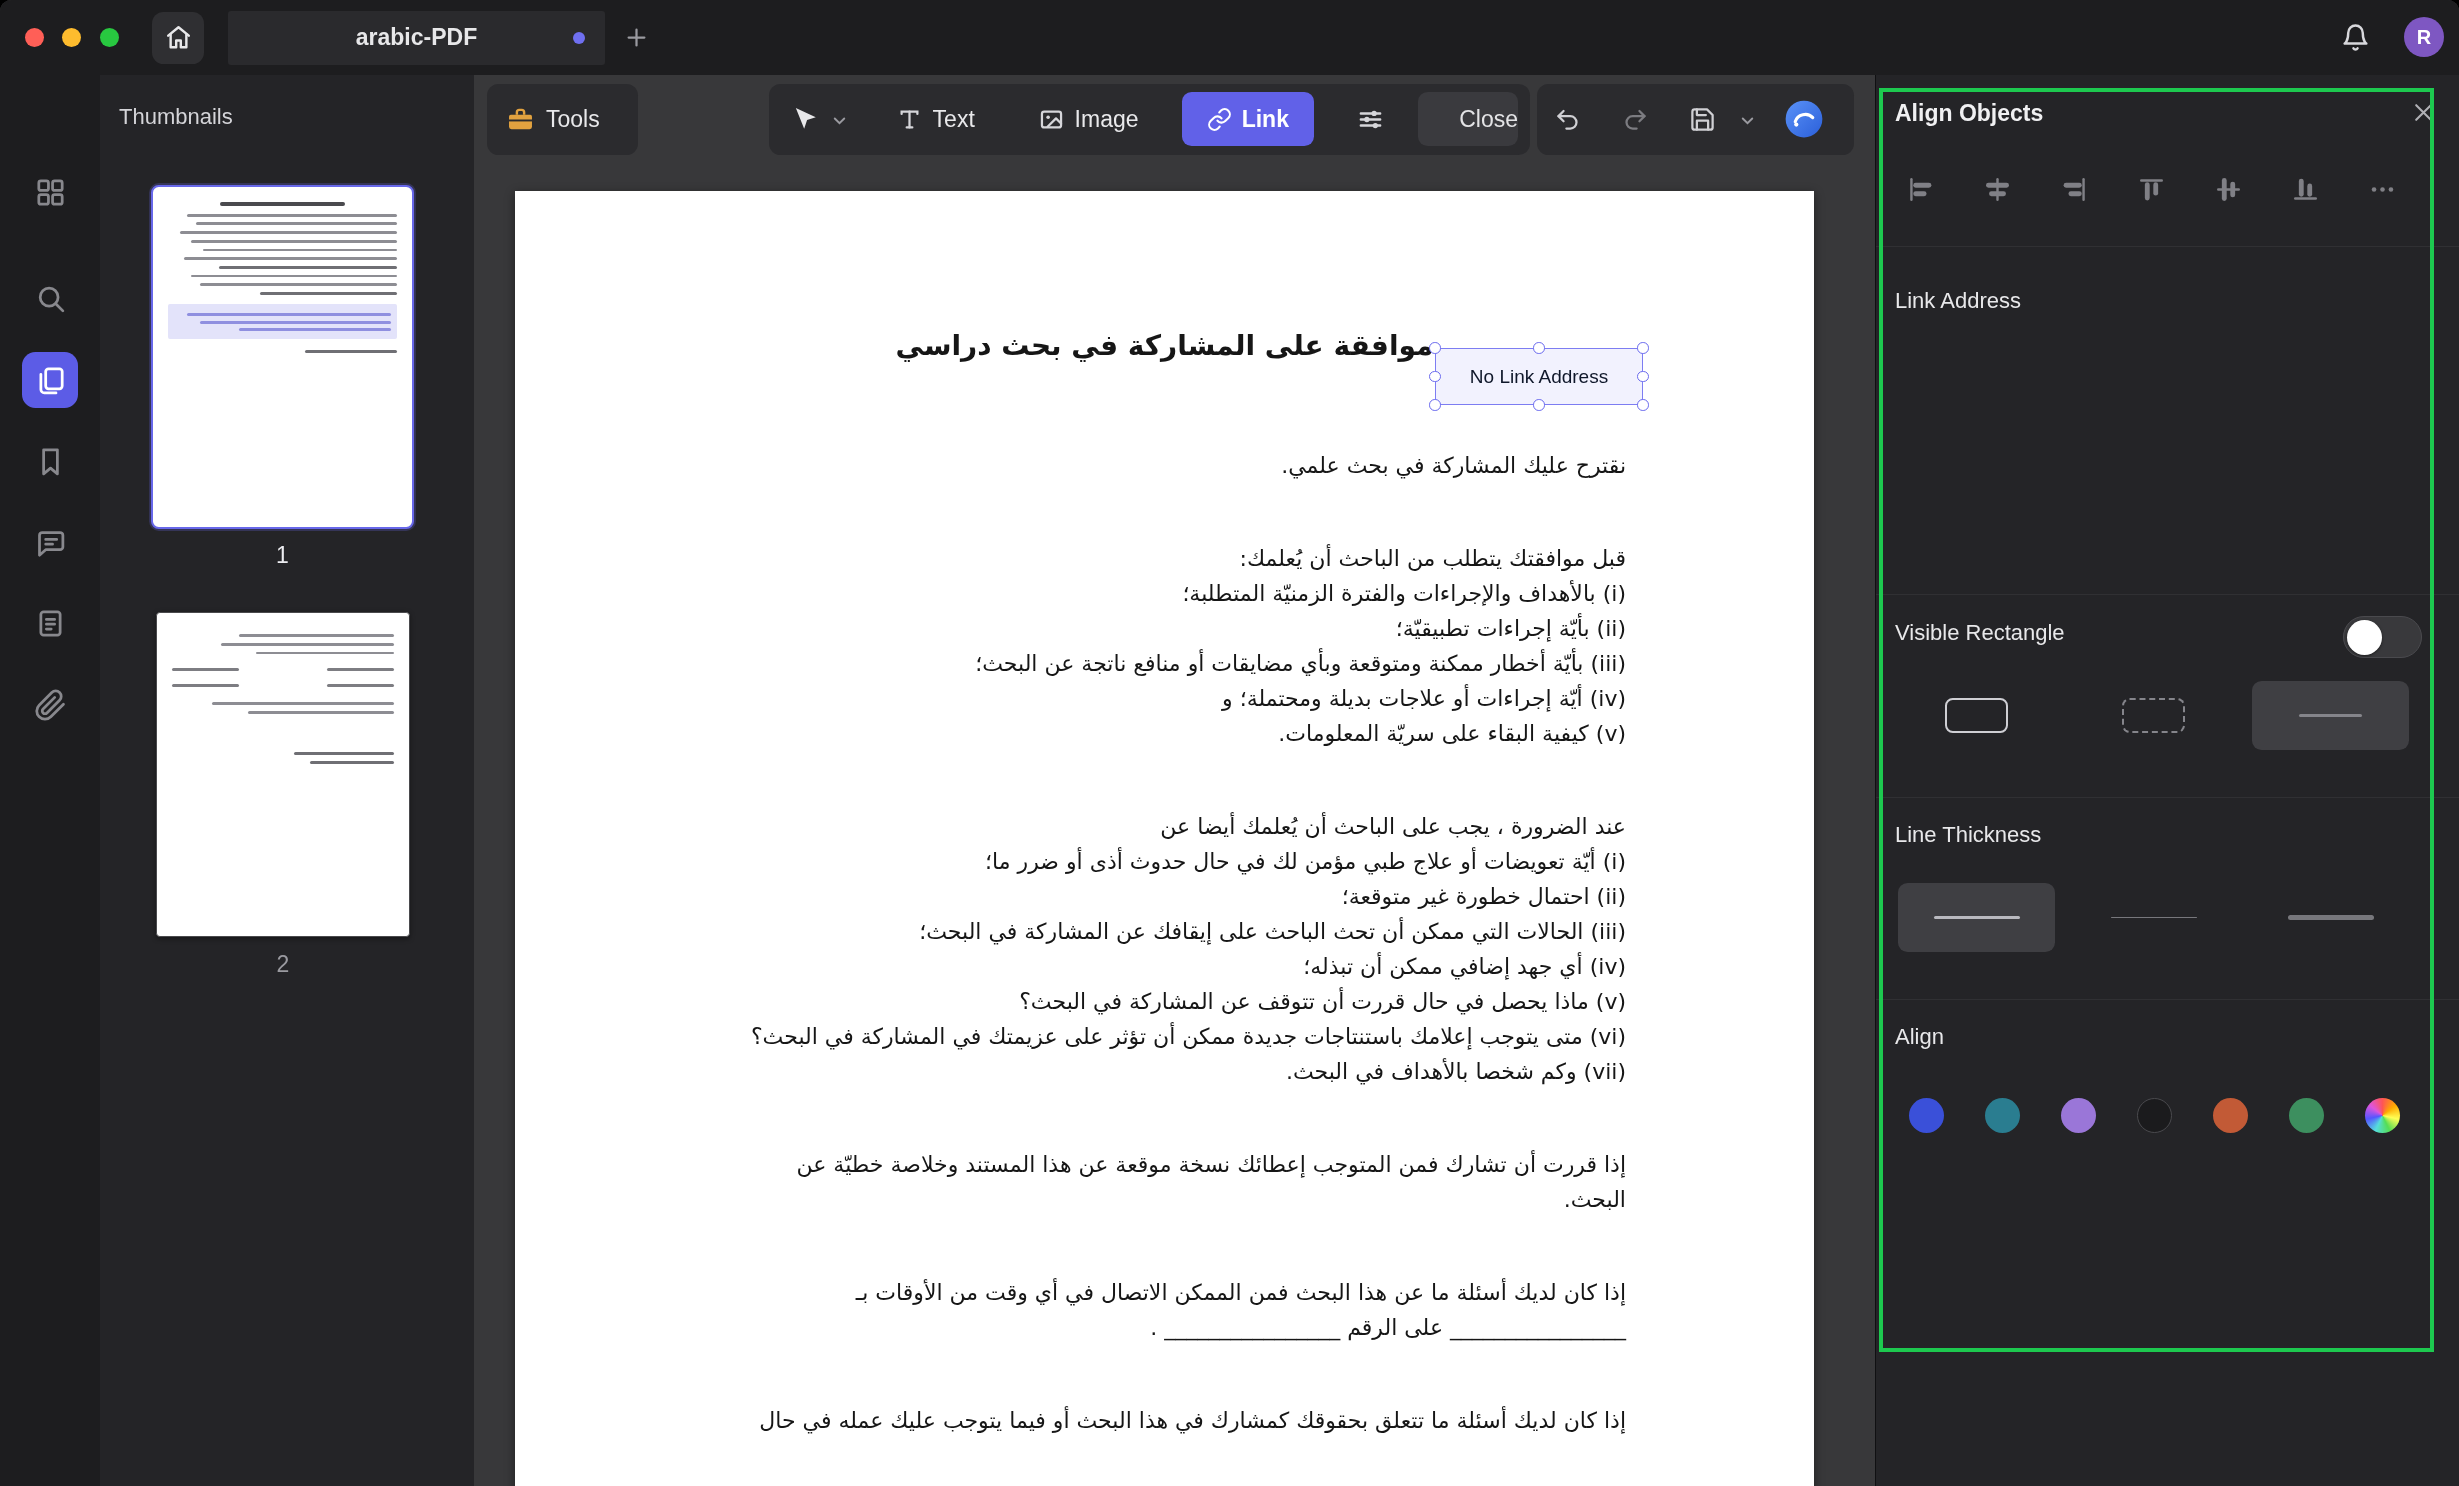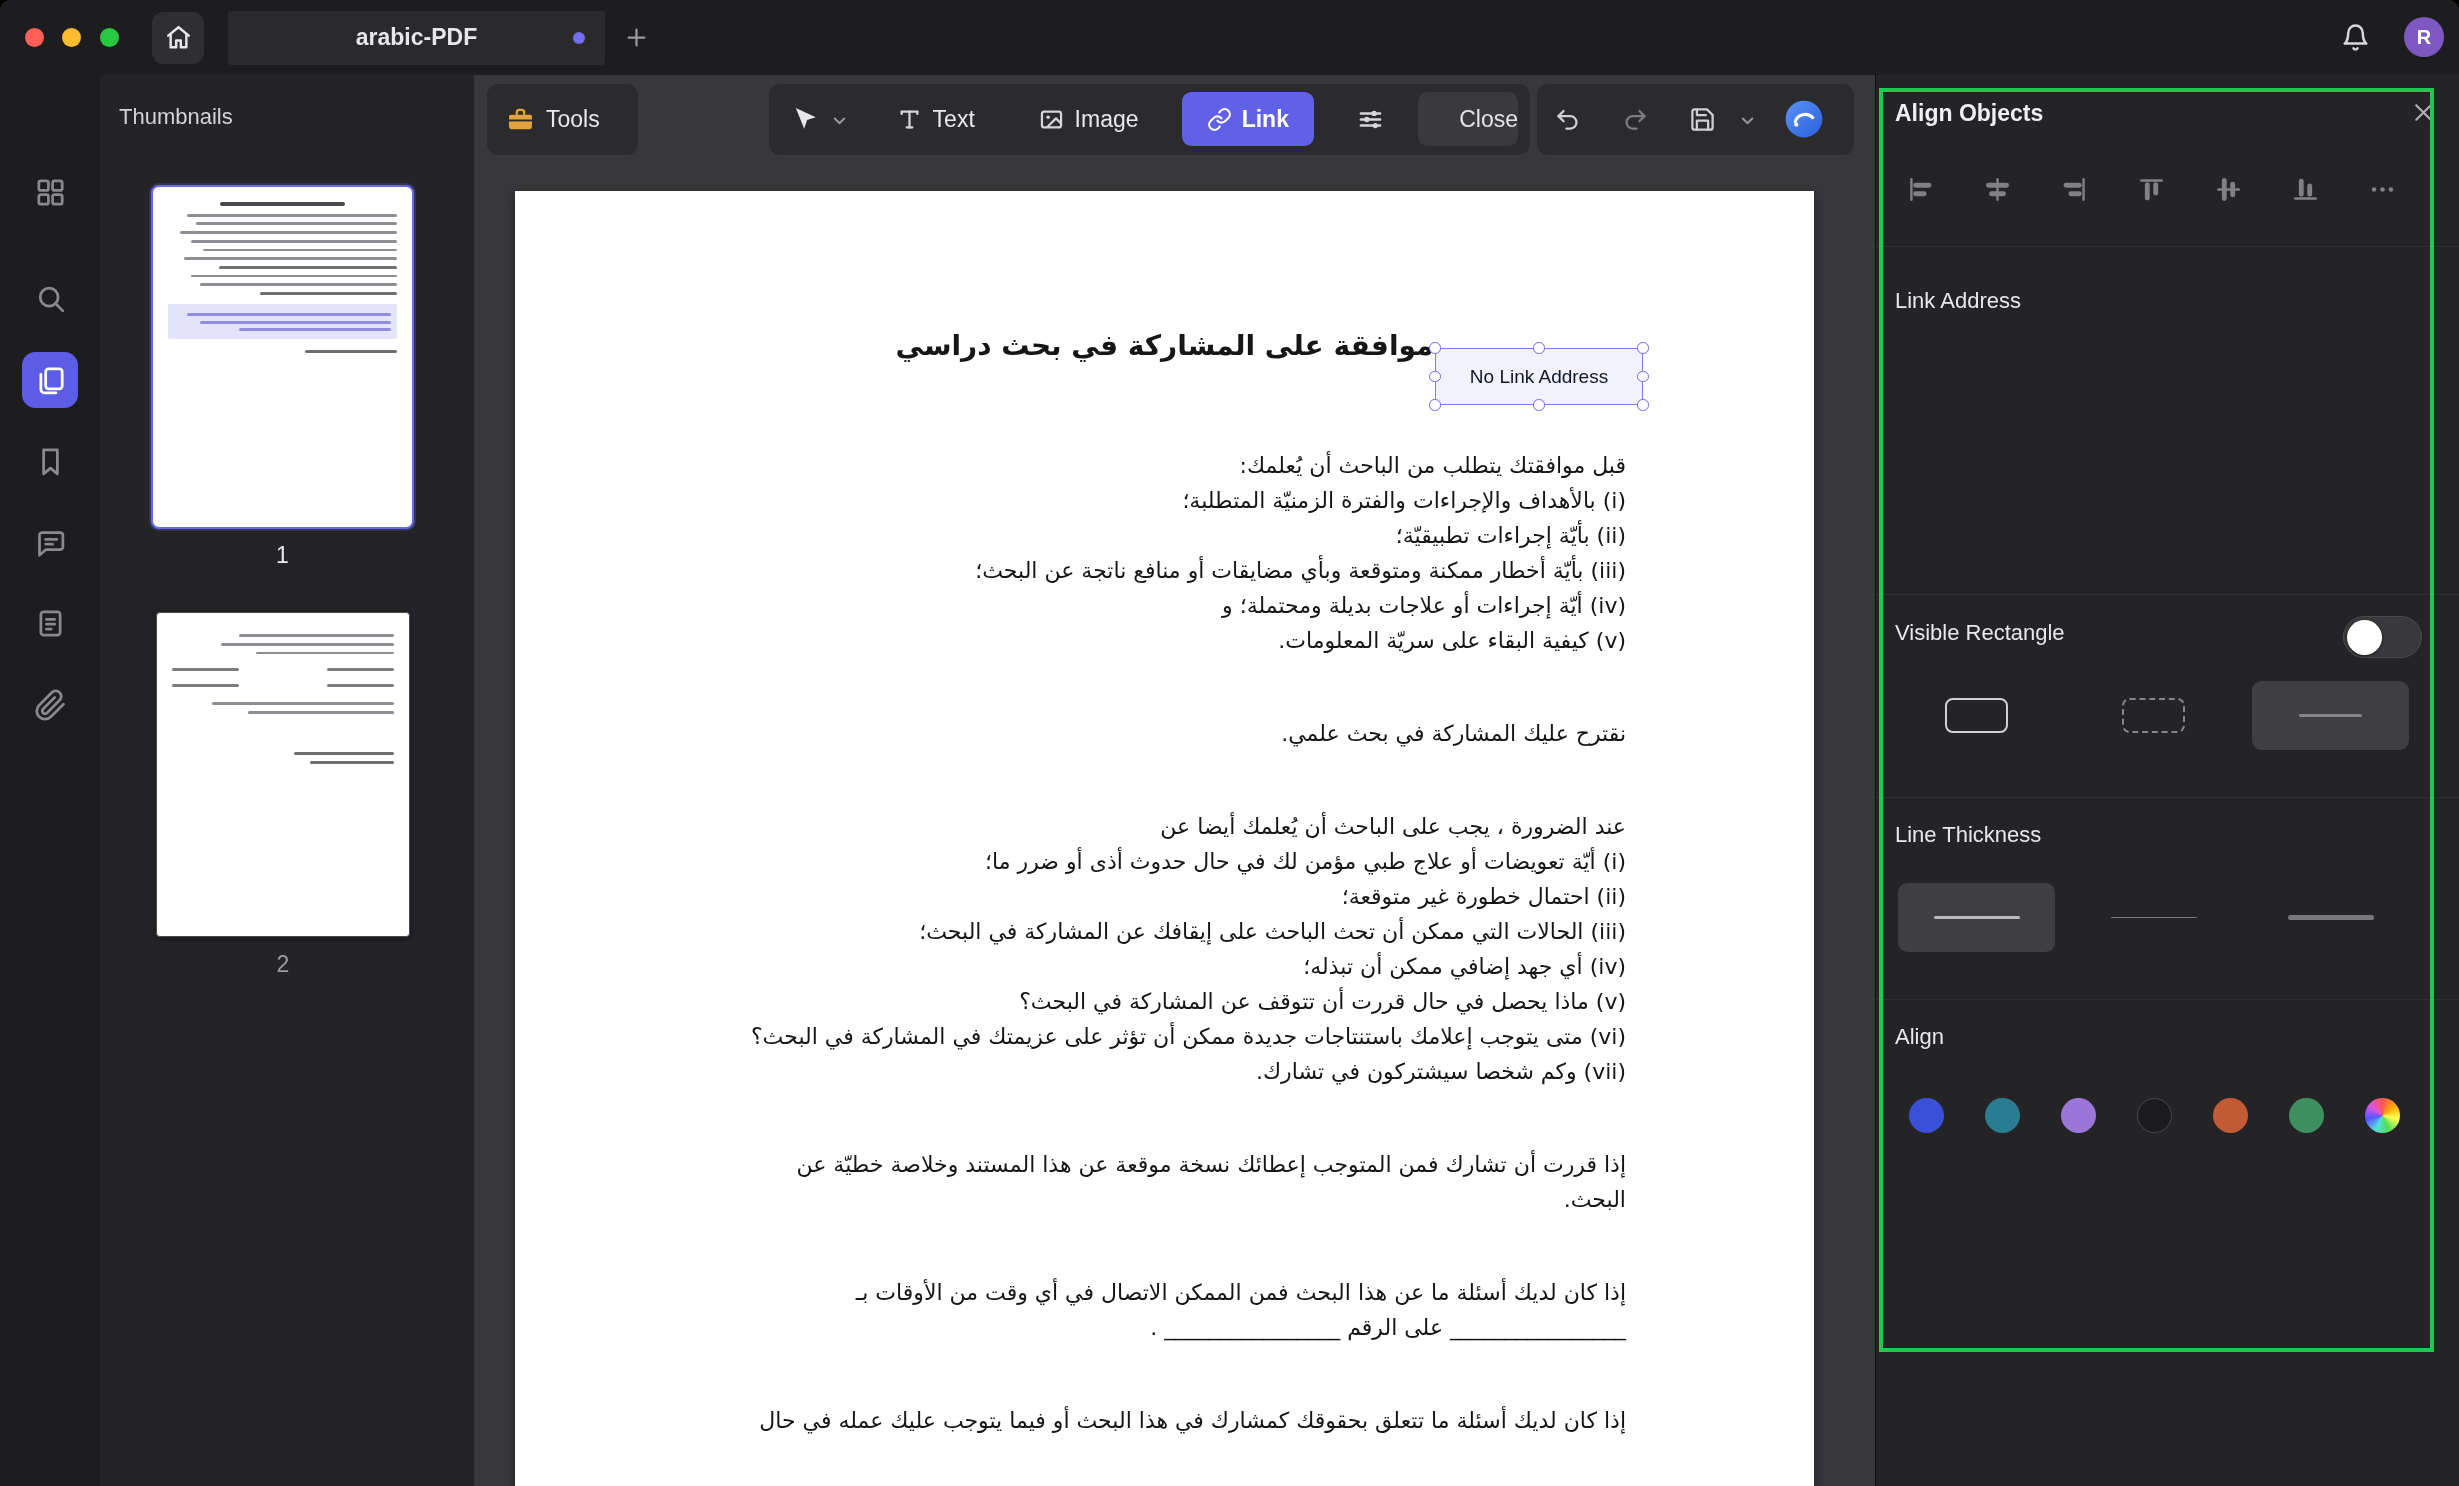--- a/index.html
+++ b/index.html
@@ -378,39 +378,39 @@
               <circle cx="7.6" cy="15.2" r="1.2" fill="#fff"></circle>
             </svg>
         </span>
       </div>
     </div>
 
     <div class="page">
       <div class="doc">
         <div class="doc-title">موافقة على المشاركة في بحث دراسي</div>
         <div class="para">
+          <div class="dline">نقترح عليك المشاركة في بحث علمي.</div>
+        </div>
+        <div class="para">
           <div class="dline">قبل موافقتك يتطلب من الباحث أن يُعلمك:</div>
           <div class="dline">(i) بالأهداف والإجراءات والفترة الزمنيّة المتطلبة؛</div>
           <div class="dline">(ii) بأيّة إجراءات تطبيقيّة؛</div>
           <div class="dline">(iii) بأيّة أخطار ممكنة ومتوقعة وبأي مضايقات أو منافع ناتجة عن البحث؛</div>
           <div class="dline">(iv) أيّة إجراءات أو علاجات بديلة ومحتملة؛ و</div>
           <div class="dline">(v) كيفية البقاء على سريّة المعلومات.</div>
-        </div>
-        <div class="para">
-          <div class="dline">نقترح عليك المشاركة في بحث علمي.</div>
         </div>
         <div class="para">
           <div class="dline">عند الضرورة ، يجب على الباحث أن يُعلمك أيضا عن</div>
           <div class="dline">(i) أيّة تعويضات أو علاج طبي مؤمن لك في حال حدوث أذى أو ضرر ما؛</div>
           <div class="dline">(ii) احتمال خطورة غير متوقعة؛</div>
           <div class="dline">(iii) الحالات التي ممكن أن تحث الباحث على إيقافك عن المشاركة في البحث؛</div>
           <div class="dline">(iv) أي جهد إضافي ممكن أن تبذله؛</div>
           <div class="dline">(v) ماذا يحصل في حال قررت أن تتوقف عن المشاركة في البحث؟</div>
           <div class="dline">(vi) متى يتوجب إعلامك باستنتاجات جديدة ممكن أن تؤثر على عزيمتك في المشاركة في البحث؟</div>
-          <div class="dline">(vii) وكم شخصا سيشتركون في تشارك.</div>
+          <div class="dline">(vii) وكم شخصا بالأهداف في البحث.</div>
         </div>
         <div class="para">
           <div class="dline">إذا قررت أن تشارك فمن المتوجب إعطائك نسخة موقعة عن هذا المستند وخلاصة خطيّة عن</div>
           <div class="dline">البحث.</div>
         </div>
         <div class="para">
           <div class="dline">إذا كان لديك أسئلة ما عن هذا البحث فمن الممكن الاتصال في أي وقت من الأوقات بـ</div>
           <div class="dline">________________ على الرقم ________________ .</div>
         </div>
         <div class="para">

